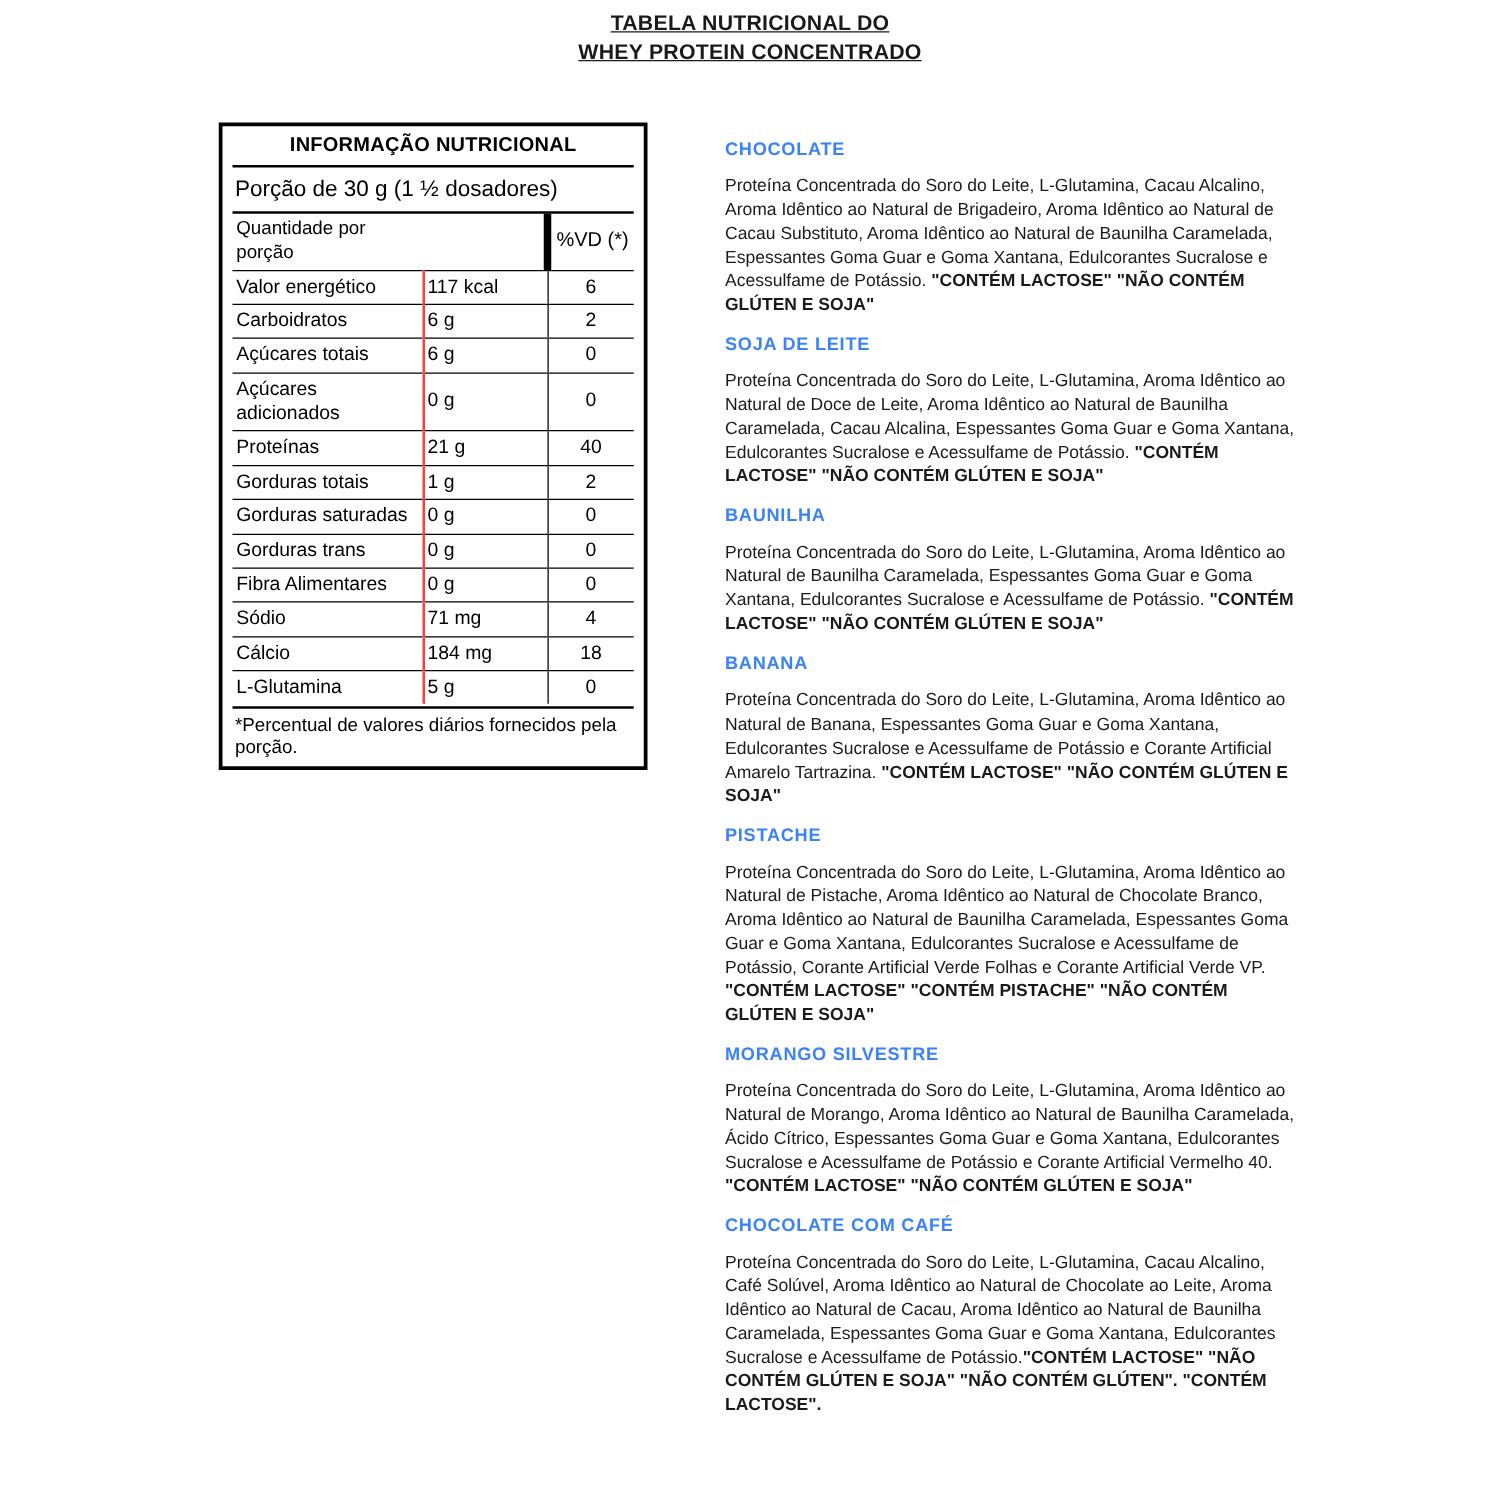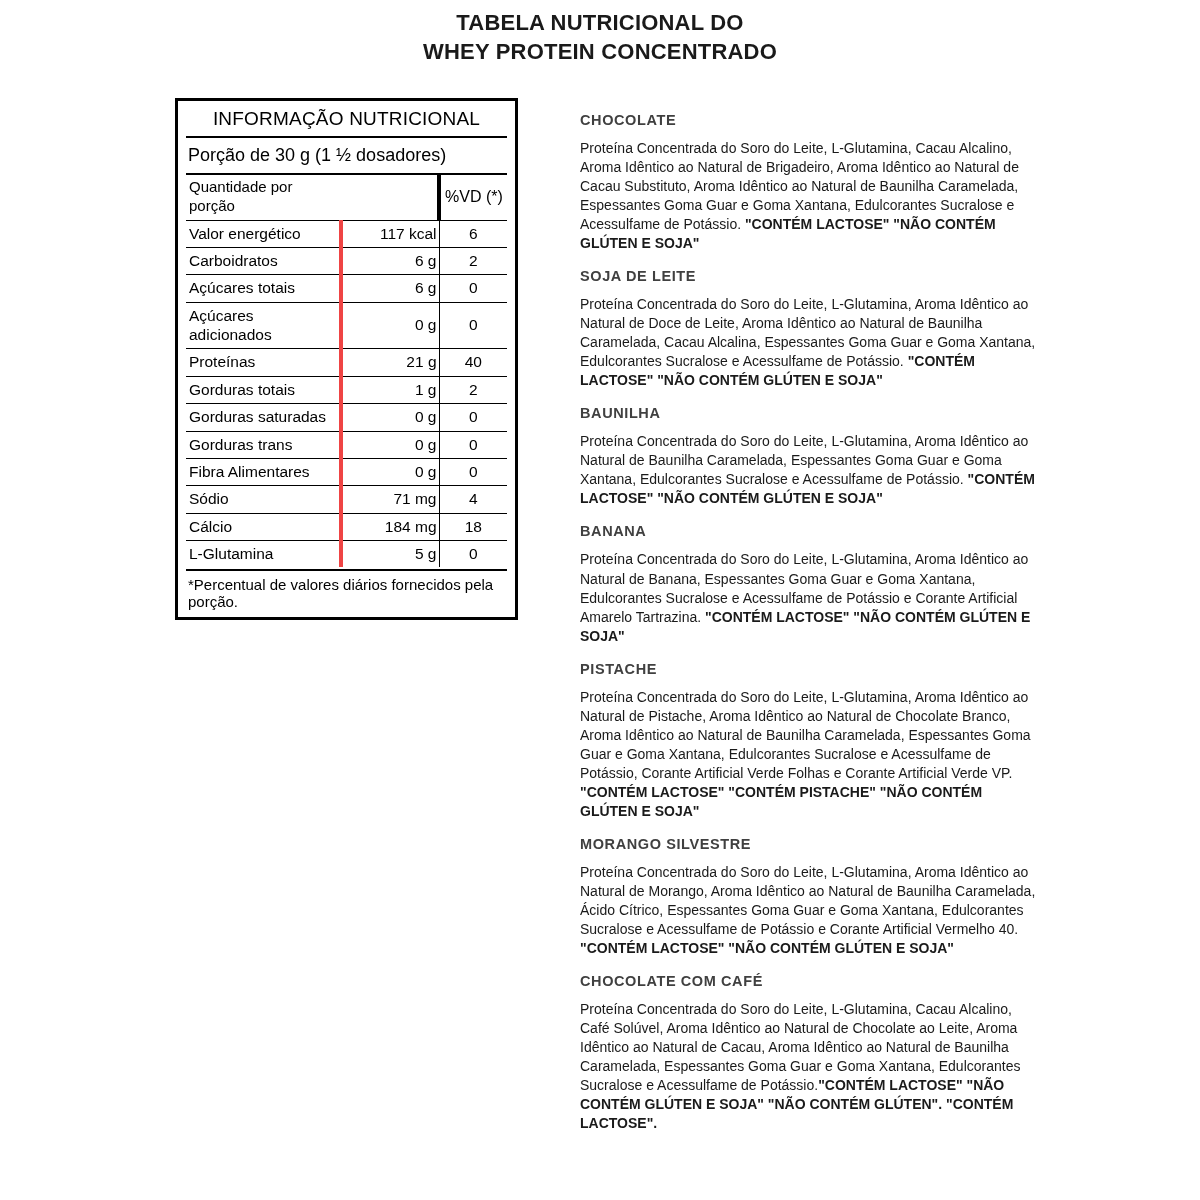--- a/index.html
+++ b/index.html
@@ -31,45 +31,46 @@
     position: absolute;
     right: 0; top: 0;
     width: 18px; height: 1200px;
     background: #ffffff;
   }
   .title {
     position: absolute;
     left: 0; top: 8px;
     width: 1200px;
     text-align: center;
-    font-size: 22px;
+    font-size: 17px;
     font-weight: bold;
     line-height: 1.33;
     letter-spacing: 0.2px;
     color: #1a1a1a;
+    text-decoration: underline;
   }
   .title .line {
     display: block;
   }
 
   
   .nutri-box {
     position: absolute;
     left: 175px;
     top: 98px;
     width: 343px;
     border: 3px solid #000;
     background: #fff;
     box-sizing: border-box;
     padding: 4px 0 0 0;
   }
   .nutri-header {
     text-align: center;
-    font-size: 19px;
-    font-weight: 400;
+    font-size: 16px;
+    font-weight: 700;
     padding: 3px 0 6px 0;
     letter-spacing: 0.2px;
   }
   .rule {
     height: 2px;
     background: #000;
     margin: 0 8px;
   }
   .portion {
     font-size: 18px;
@@ -94,35 +95,35 @@
     font-size: 15px;
     padding-left: 3px;
   }
   table.nutri th.hdr-vd {
     text-align: center;
     font-size: 16px;
     width: 62px;
   }
   table.nutri td.col-name { padding-left: 3px; }
   table.nutri td.col-qty {
-    text-align: right;
+    text-align: left;
     width: 92px;
-    border-left: 4px solid #ef4444;
+    border-left: 2px solid #ef4444;
   }
   table.nutri td.col-vd {
     text-align: center;
     width: 62px;
     border-left: 1px solid #000;
   }
   table.nutri th.hdr-qtyspacer {
     width: 92px;
     border-left: none;
   }
   .hdr-row th { border-bottom: 1px solid #000; }
-  .hdr-row th.hdr-vd { border-left: 4px solid #000000; }
+  .hdr-row th.hdr-vd { border-left: 6px solid #000000; }
   .foot-note {
     font-size: 15px;
     padding: 5px 0 7px 10px;
     color: #000;
   }
   .topline {
     height: 2px;
     background: #000;
     margin: 2px 8px 0 8px;
   }
@@ -135,21 +136,21 @@
     width: 460px;
   }
   .flavor {
     margin-bottom: 15px;
   }
   .flavor-name {
     font-size: 14.5px;
     font-weight: bold;
     letter-spacing: 0.6px;
     margin-bottom: 3px;
-    color: #404040;
+    color: #3b82f6;
   }
   .flavor-text {
     font-size: 14px;
     line-height: 1.36;
     color: #1a1a1a;
     margin-top: 11px;
   }
   .flavor-text b {
     font-weight: bold;
   }

